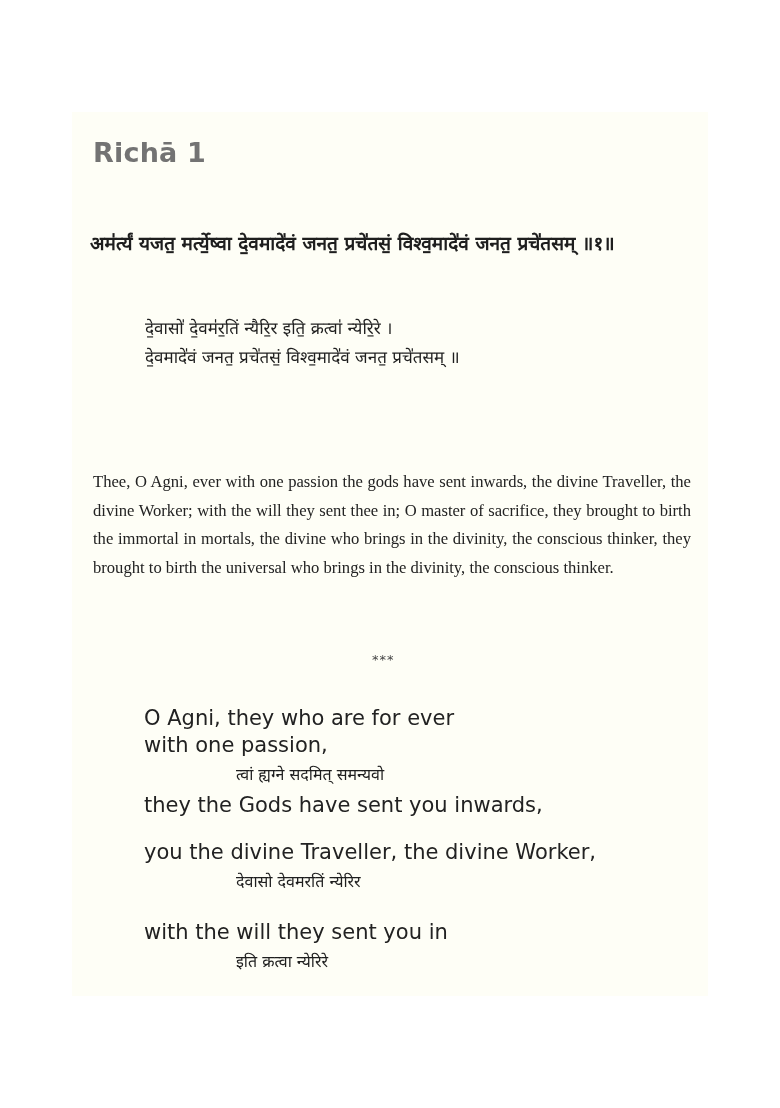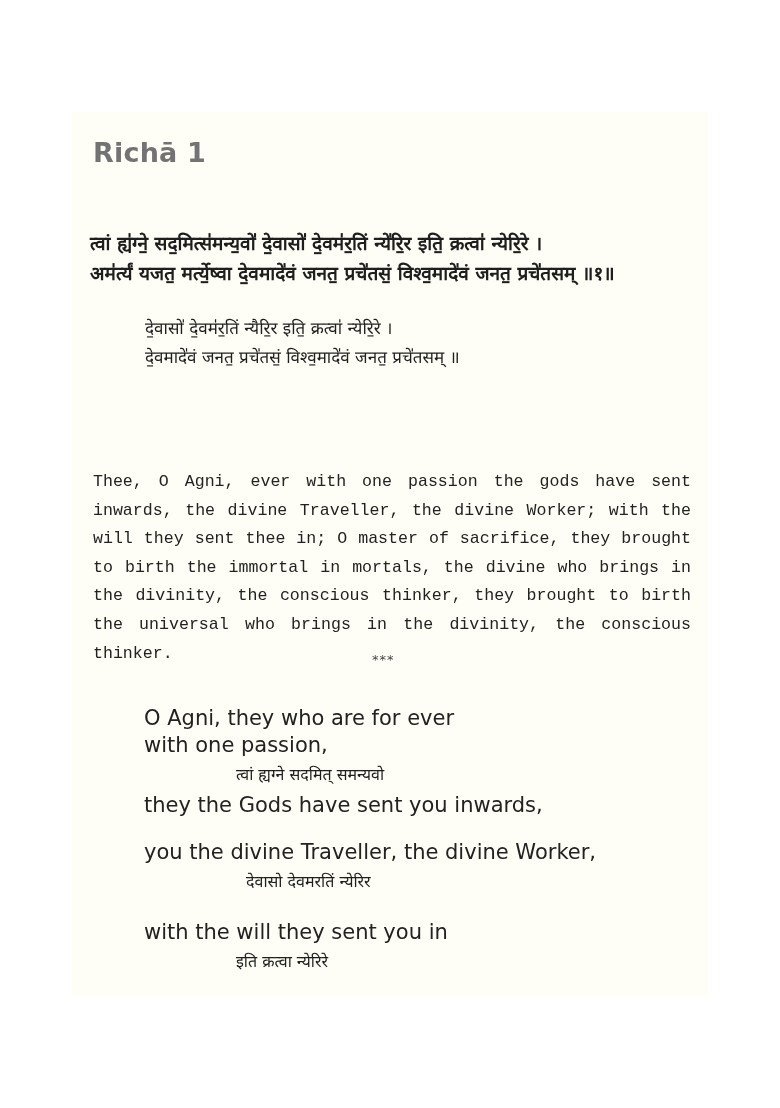--- a/index.html
+++ b/index.html
@@ -55,21 +55,21 @@
       font-size: 17px;
       line-height: 29px;
     }
     .padapatha div { height: 29px; }
     .translation {
       position: absolute;
       left: 93px;
       top: 468px;
       width: 598px;
       margin: 0;
-      font-family: Liberation Mono, monospace;
+      font-family: Liberation Serif, serif;
       font-size: 16.6px;
       line-height: 28.6px;
       text-align: justify;
       color: #222;
     }
     .separator {
       position: absolute;
       left: 372px;
       top: 652px;
       font-family: "DejaVu Sans", sans-serif;
@@ -95,35 +95,34 @@
     }
   </style>
 </head>
 <body>
 
 <div class="page"></div>
 
 <h1 class="title">Richā 1</h1>
 
 <div class="samhita deva">
-  <div>त्वां ह्य॑ग्ने॒ सद॒मित्स॑मन्य॒वो॑ दे॒वासो॑ दे॒वम॑र॒तिं न्ये॑रि॒र इति॒ क्रत्वा॑ न्येरि॒रे ।</div>
   <div>अम॑र्त्यं यजत॒ मर्त्ये॒ष्वा दे॒वमादे॑वं जनत॒ प्रचे॑तसं॒ विश्व॒मादे॑वं जनत॒ प्रचे॑तसम् ॥१॥</div>
 </div>
 
 <div class="padapatha deva">
   <div>दे॒वासो॑ दे॒वम॑र॒तिं न्यैरि॒र इति॒ क्रत्वा॑ न्येरि॒रे ।</div>
   <div>दे॒वमादे॑वं जनत॒ प्रचे॑तसं॒ विश्व॒मादे॑वं जनत॒ प्रचे॑तसम् ॥</div>
 </div>
 
 <p class="translation">Thee, O Agni, ever with one passion the gods have sent inwards, the divine Traveller, the divine Worker; with the will they sent thee in; O master of sacrifice, they brought to birth the immortal in mortals, the divine who brings in the divinity, the conscious thinker, they brought to birth the universal who brings in the divinity, the conscious thinker.</p>
 
 <div class="separator">***</div>
 
 <div class="verse-en" style="top:705px;">O Agni, they who are for ever</div>
 <div class="verse-en" style="top:732px;">with one passion,</div>
 <div class="verse-sa deva" style="top:762px;">त्वां ह्यग्ने सदमित् समन्यवो</div>
 
 <div class="verse-en" style="top:792px;">they the Gods have sent you inwards,</div>
 <div class="verse-en" style="top:839px;">you the divine Traveller, the divine Worker,</div>
-<div class="verse-sa deva" style="top:869px;margin-left:10px;">देवासो देवमरतिं न्येरिर</div>
+<div class="verse-sa deva" style="top:869px;">देवासो देवमरतिं न्येरिर</div>
 
 <div class="verse-en" style="top:919px;">with the will they sent you in</div>
 <div class="verse-sa deva" style="top:949px;">इति क्रत्वा न्येरिरे</div>
 
 </body></html>

